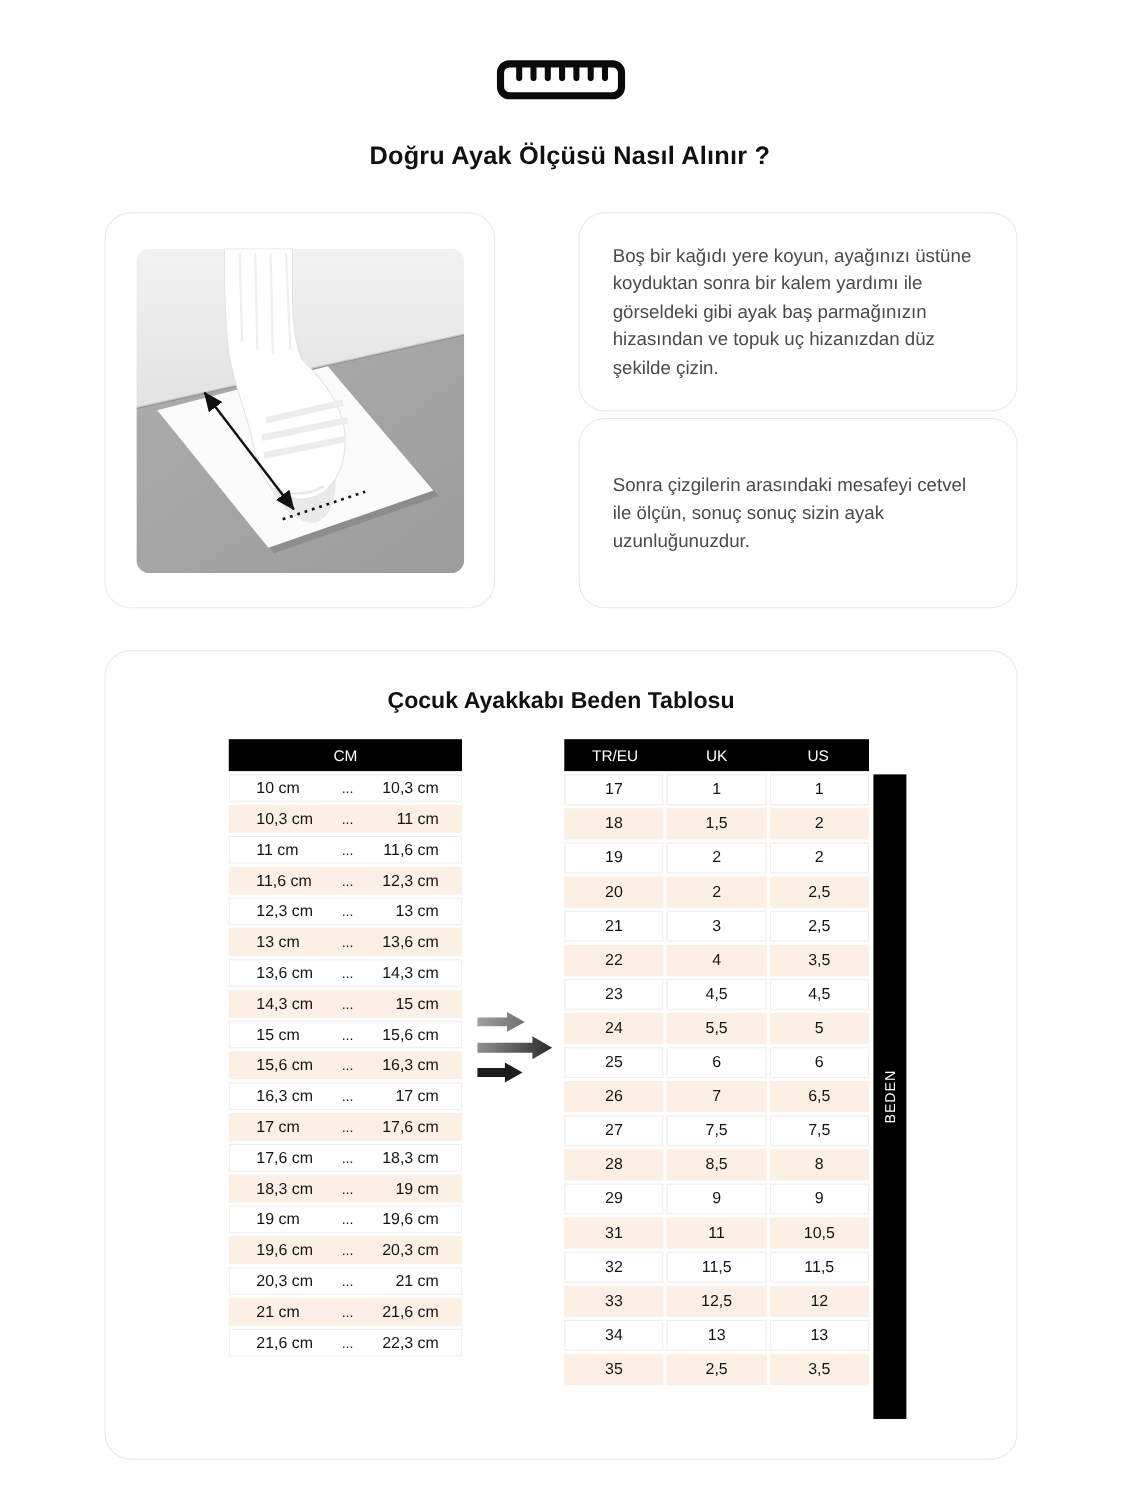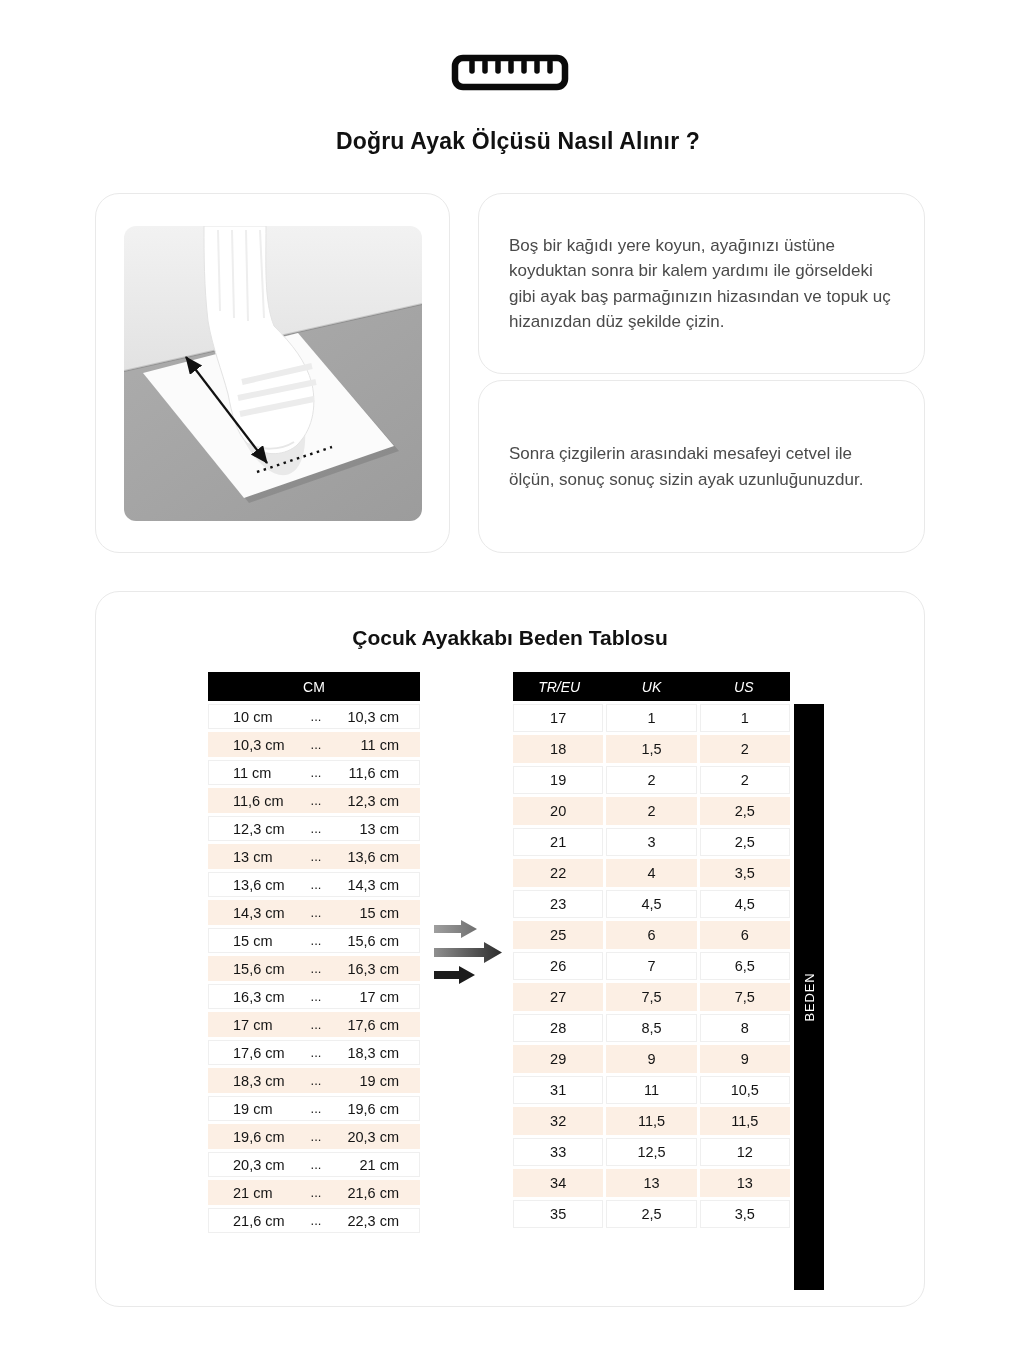--- a/index.html
+++ b/index.html
@@ -22,31 +22,31 @@
   .photo-card{
     width:355px;height:360px;box-sizing:border-box;flex:0 0 355px;
     border:1px solid #e9e9e9;border-radius:24px;
     display:flex;align-items:center;justify-content:center;background:#fff;
   }
   .photo-frame{width:298px;height:295px;border-radius:12px;overflow:hidden;display:block;}
   .info-col{flex:1;display:flex;flex-direction:column;gap:6px;}
   .info-card{
     box-sizing:border-box;border:1px solid #e9e9e9;border-radius:24px;background:#fff;
     font-size:17px;line-height:25.5px;color:#4a4a4a;
-    padding:0 30px;display:flex;align-items:center;
+    padding:0 30px;display:flex;align-items:center;margin-left:48px;
   }
   .info-card-1{height:181px;}
   .info-card-2{height:173px;}
   .info-card p{margin:0;}
 
   
   .size-card{
     width:830px;box-sizing:border-box;margin:38px auto 0;
     border:1px solid #e9e9e9;border-radius:24px;background:#fff;
-    padding-bottom:16px;
+    padding-bottom:36px;
   }
   .size-title{
     text-align:center;font-size:21px;font-weight:700;color:#111;
     margin:34px 0 22px;
   }
   .tables{display:flex;align-items:flex-start;padding:0 100px 0 112px;}
 
   .t-head{
     height:29px;margin-bottom:3px;background:#000;color:#fff;
     display:flex;align-items:center;font-size:14px;
@@ -60,21 +60,21 @@
   }
   .cm-row:nth-child(even){background:#fcefe4;border-color:#fcefe4;}
   .cm-row .from{flex:1;text-align:left;padding-left:24px;}
   .cm-row .dots{width:36px;text-align:center;font-size:13px;color:#1a1a1a;}
   .cm-row .to{flex:1;text-align:right;padding-right:20px;}
 
   .spacer{flex:1;display:flex;align-items:center;justify-content:center;align-self:stretch;}
   .spacer svg{margin-bottom:60px;}
 
   .size-table{width:277px;flex:0 0 277px;}
-  .size-table .t-head span{flex:1;text-align:center;font-style:italic;}
+  .size-table .t-head span{flex:1;text-align:center;}
   .size-row{display:flex;gap:3px;margin-bottom:3px;justify-content:space-between;}
   .size-row .cell{
     flex:1;height:28px;box-sizing:border-box;display:flex;align-items:center;justify-content:center;
     font-size:14.5px;color:#141414;border:1px solid #efefef;background:#fff;
   }
   .size-row:nth-child(even) .cell{background:#fcefe4;border-color:#fcefe4;}
 
   .beden-bar{
     width:30px;flex:0 0 30px;height:586px;margin-left:4px;margin-top:32px;
     background:#000;position:relative;
@@ -352,20 +352,25 @@
     <span class="cell">4</span>
     <span class="cell">3,5</span>
   </div>
 
   <div class="size-row">
     <span class="cell">23</span>
     <span class="cell">4,5</span>
     <span class="cell">4,5</span>
   </div>
 
+  <div class="size-row">
+    <span class="cell">24</span>
+    <span class="cell">5,5</span>
+    <span class="cell">5</span>
+  </div>
 
   <div class="size-row">
     <span class="cell">25</span>
     <span class="cell">6</span>
     <span class="cell">6</span>
   </div>
 
   <div class="size-row">
     <span class="cell">26</span>
     <span class="cell">7</span>

